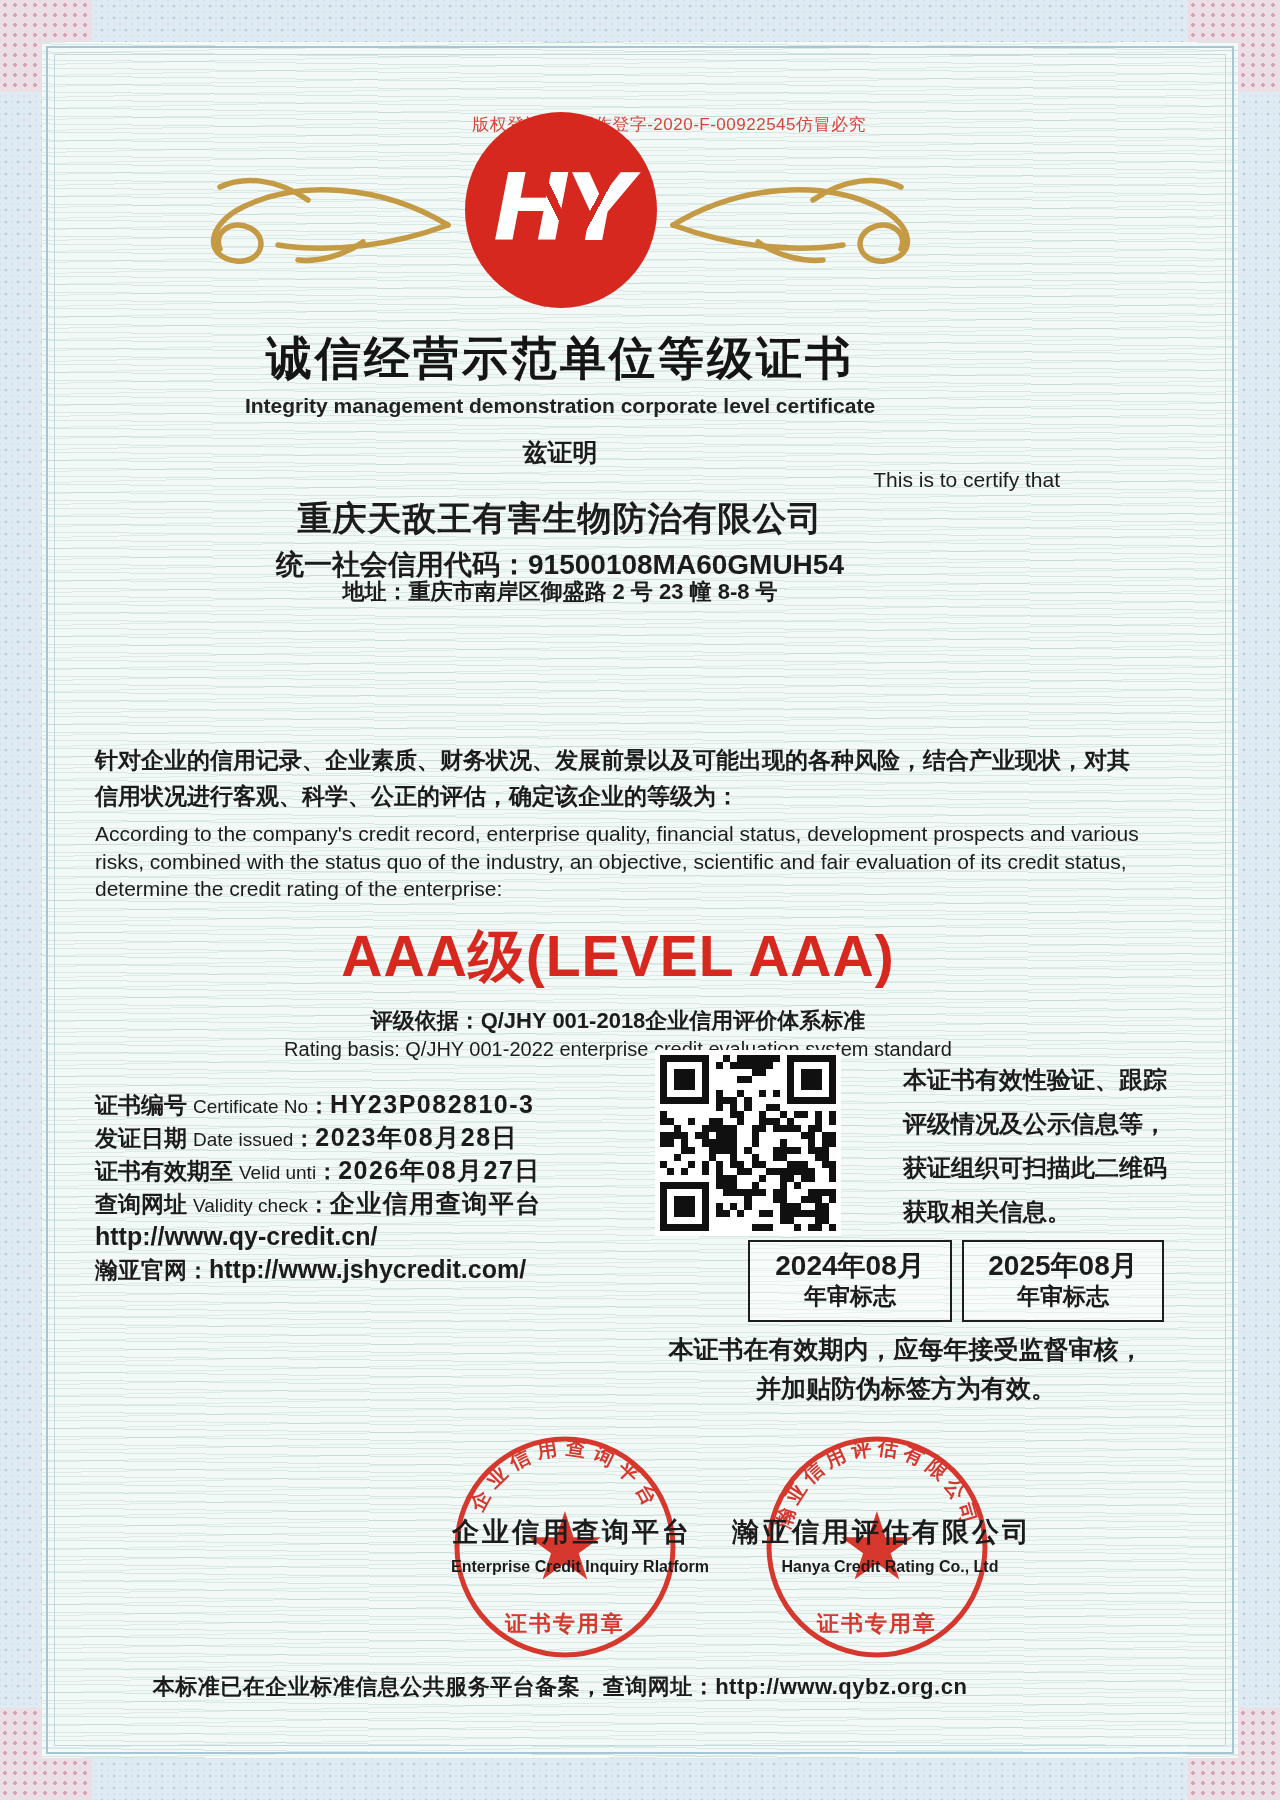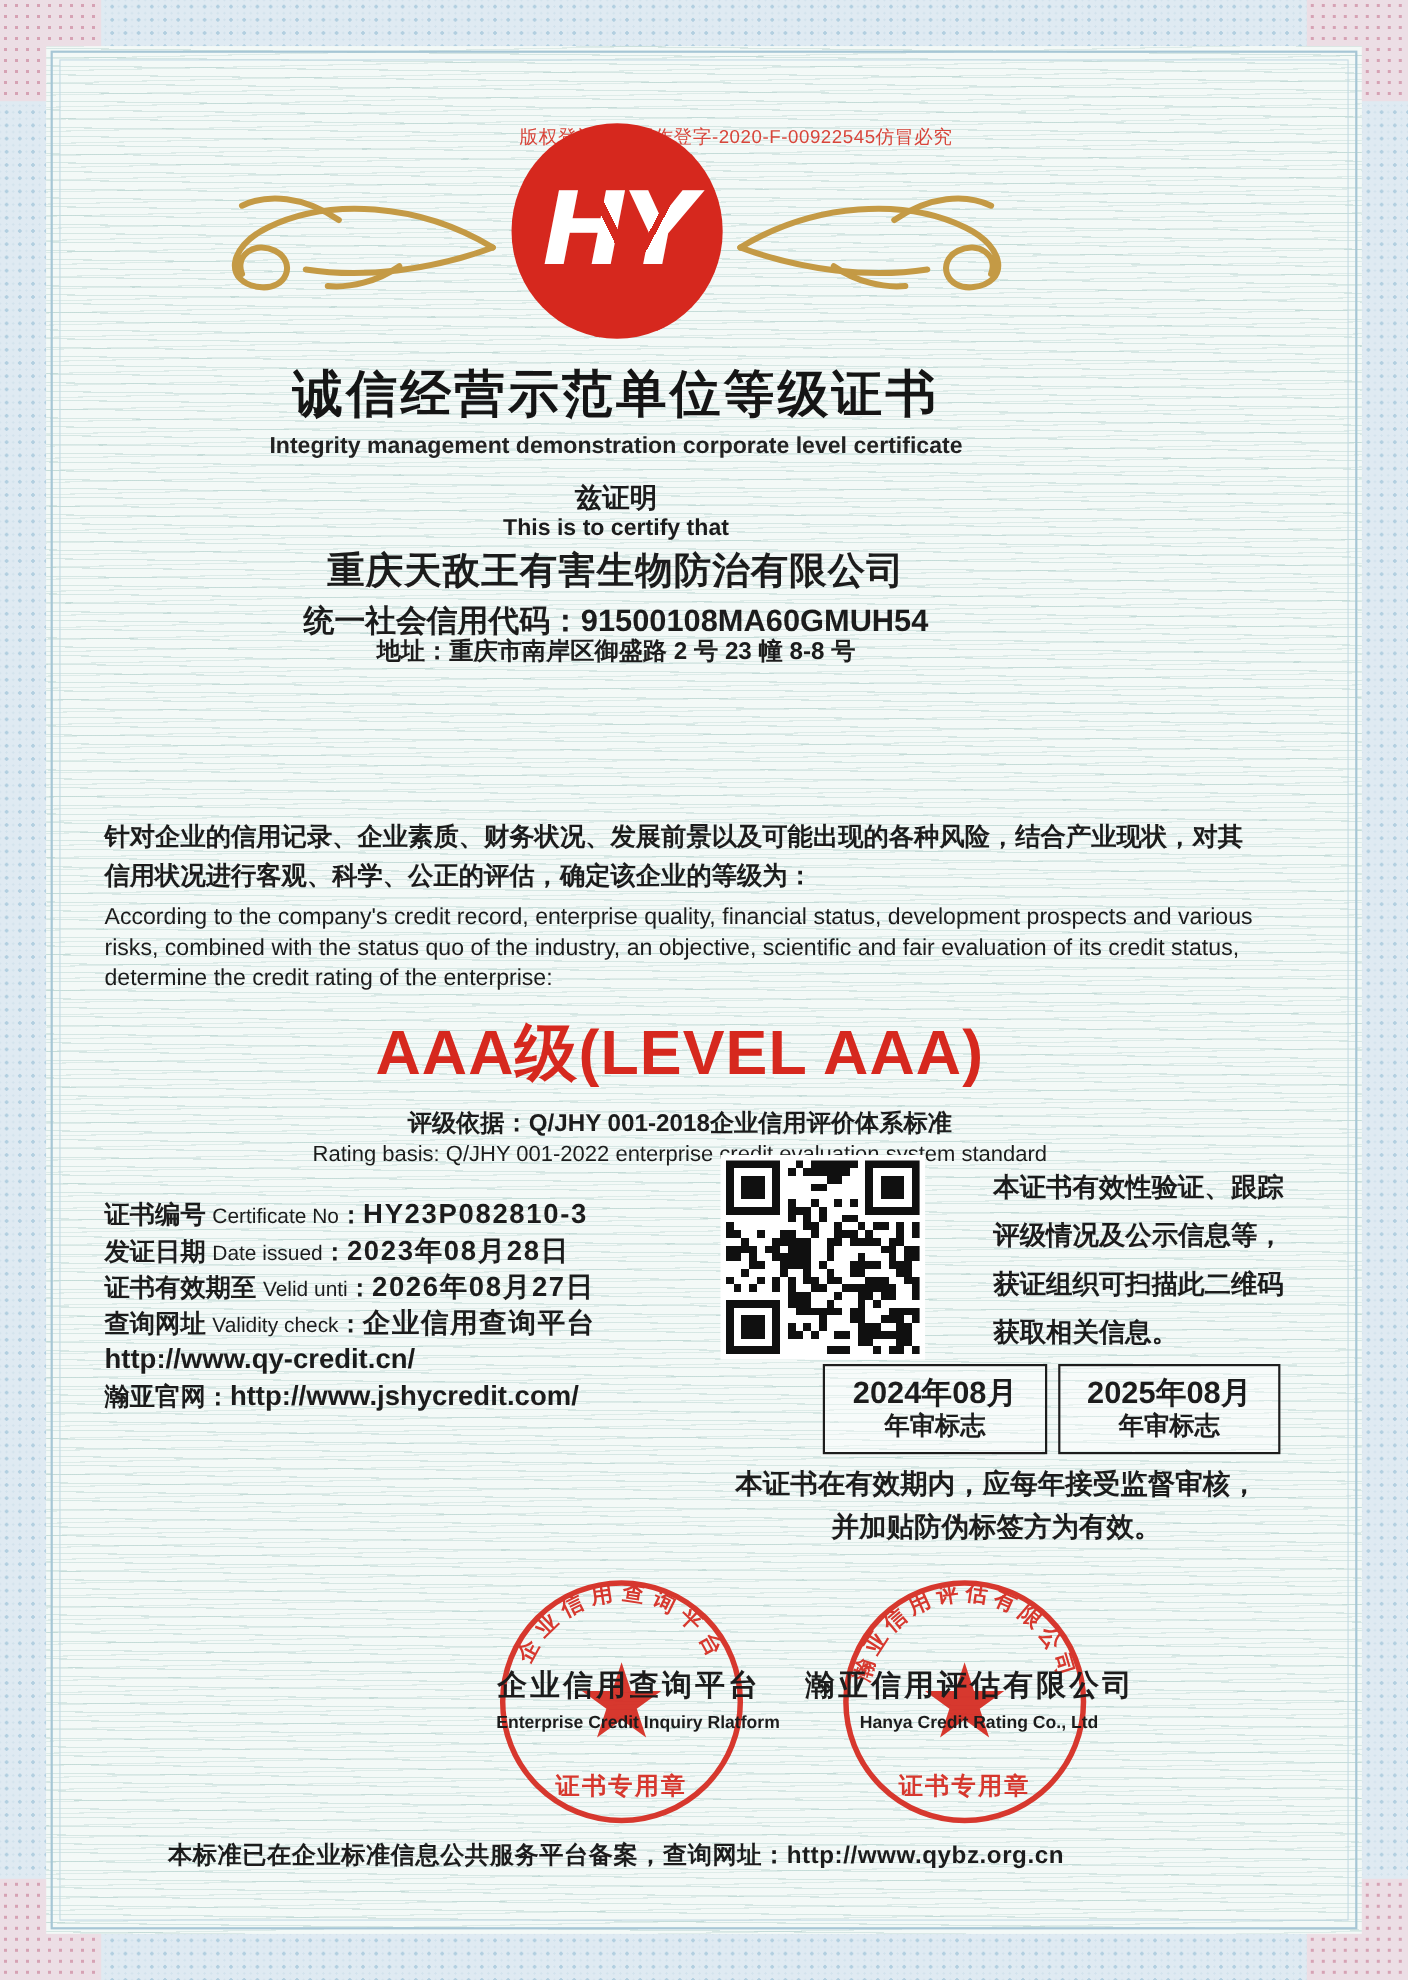--- a/index.html
+++ b/index.html
@@ -41,21 +41,21 @@
     background:linear-gradient(64deg,rgba(0,0,0,0) 47.4%,var(--red) 47.4% 50.4%,rgba(0,0,0,0) 50.4%),
                linear-gradient(118deg,rgba(0,0,0,0) 60%,var(--red) 60% 62.2%,rgba(0,0,0,0) 62.2%);}
   .flourish{position:absolute;top:170px;width:305px;height:100px;}
   .flourish.left{left:148px;}
   .flourish.right{left:668px;transform:scaleX(-1);}
 
   .center-col{position:absolute;left:60px;width:1000px;text-align:center;}
   .title-cn{top:328px;font-size:46px;font-weight:700;letter-spacing:3px;color:#151515;}
   .title-en{top:394px;font-size:21px;font-weight:600;color:#222;}
   .certify-cn{top:436px;font-size:25px;font-weight:600;}
-  .certify-en{top:468px;font-size:21px;font-weight:700;}
+  .certify-en{top:468px;font-size:21px;font-weight:400;text-align:right;}
   .company{top:496px;font-size:34px;font-weight:800;letter-spacing:1px;}
   .code{top:546px;font-size:28px;font-weight:600;}
   .addr{top:577px;font-size:22px;font-weight:600;}
 
   .eval{position:absolute;left:95px;top:742px;width:1046px;text-align:left;}
   .eval .p-cn{font-size:23px;font-weight:600;line-height:36px;}
   .eval .p-en{font-size:21px;line-height:27.5px;margin-top:6px;font-weight:500;}
   .eval .level{font-size:57px;font-weight:800;color:var(--red);text-align:center;margin:16px 0 10px 0;letter-spacing:1px;}
   .eval .basis-cn{font-size:22px;font-weight:600;text-align:center;}
   .eval .basis-en{font-size:20px;font-weight:500;text-align:center;margin-top:2px;}

